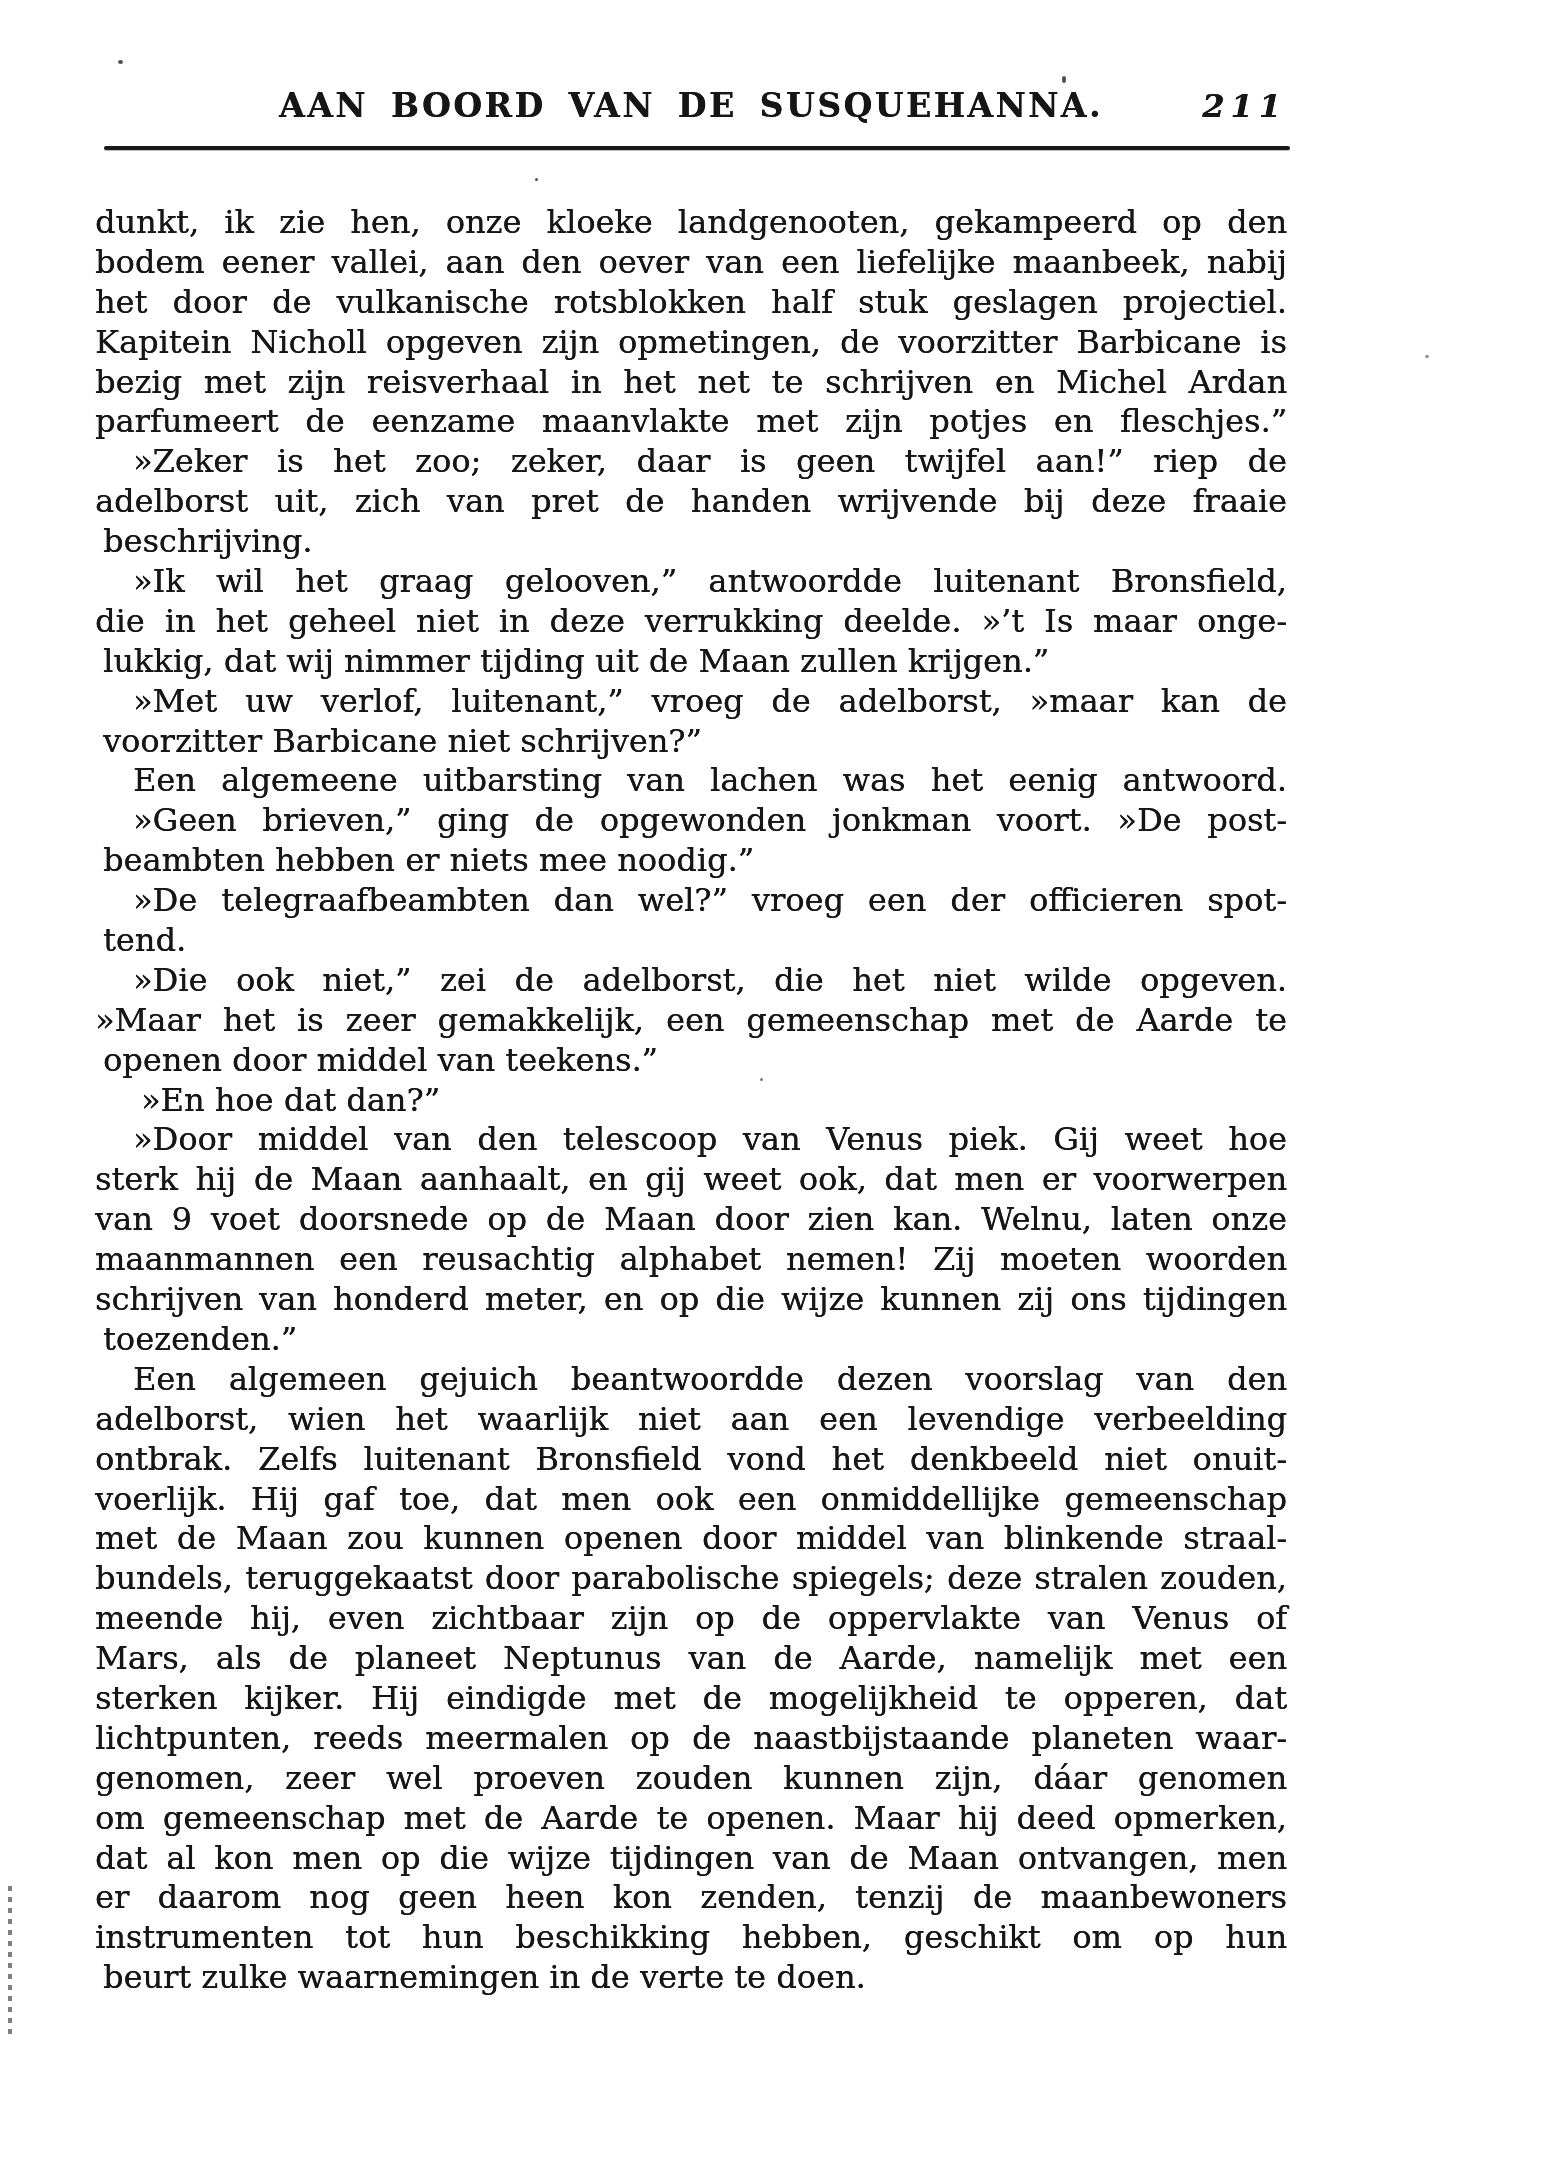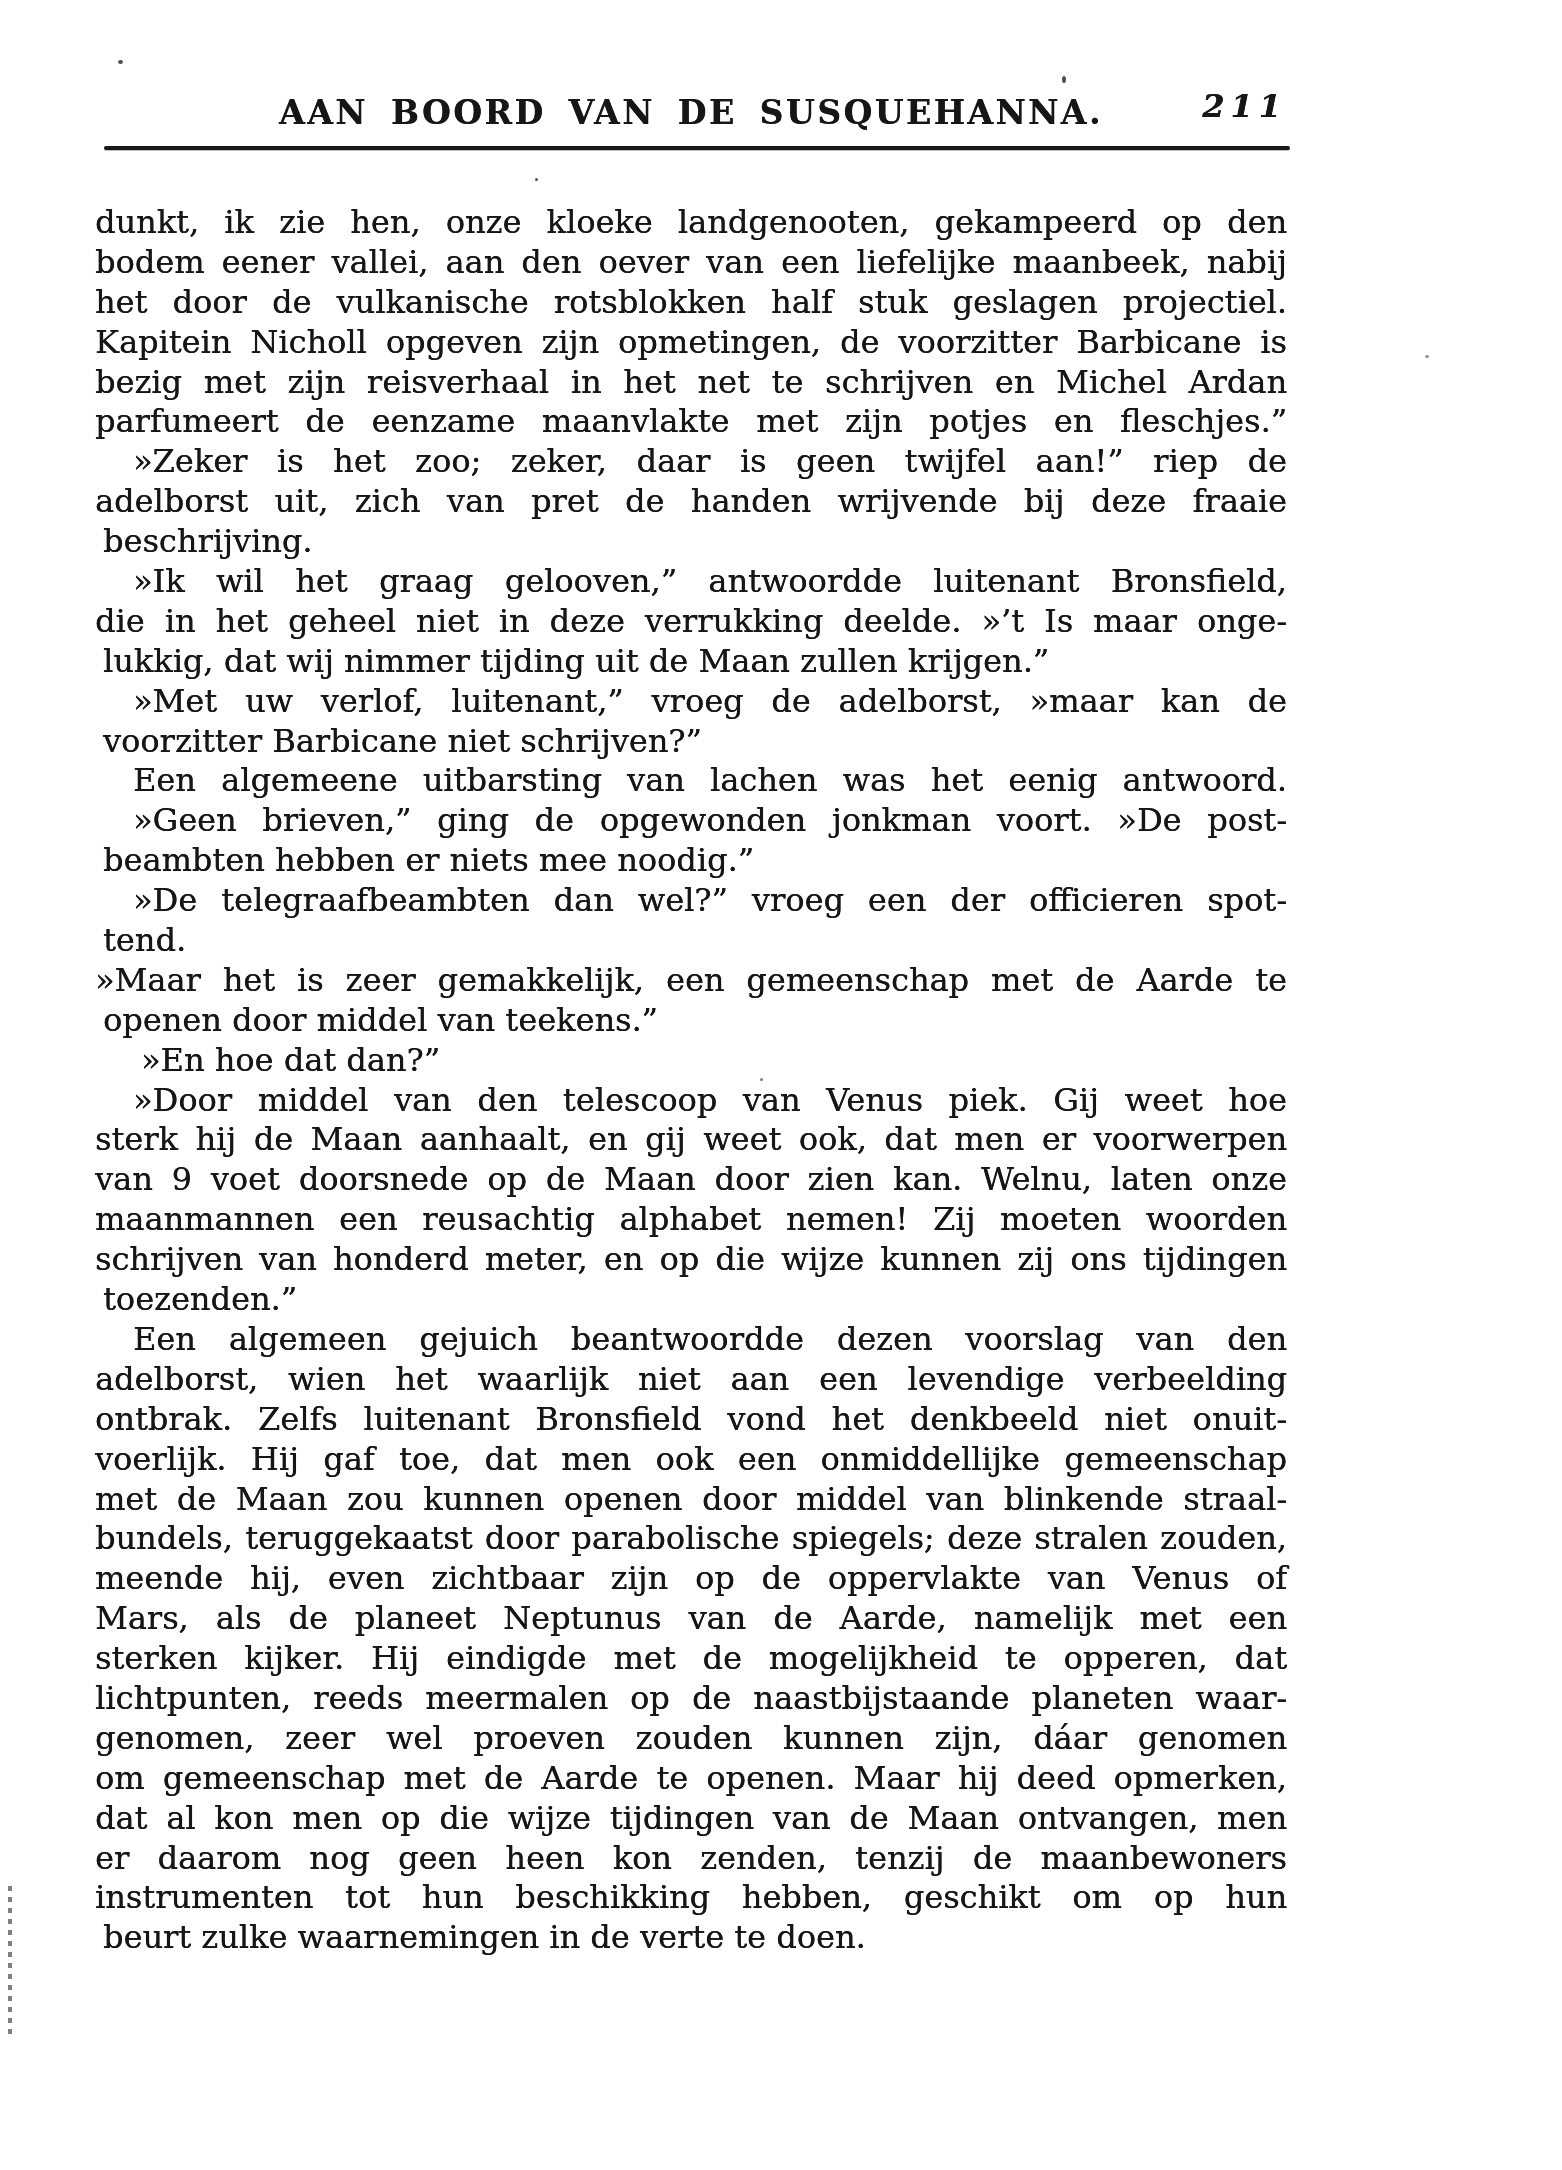--- a/index.html
+++ b/index.html
@@ -27,21 +27,20 @@
   .running-title {
     position: absolute;
     left: 50%;
     transform: translateX(-50%);
     white-space: nowrap;
     font-size: 33px;
     font-weight: bold;
     letter-spacing: 2.5px;
     word-spacing: 9px;
     text-shadow: 0.3px 0 0 currentColor;
-    margin-top: 7px;
   }
   .page-number {
     position: absolute;
     right: 0;
     top: 1px;
     font-size: 32px;
     font-weight: bold;
     letter-spacing: 6px;
     text-shadow: 0.3px 0 0 currentColor;
     font-style: italic;
@@ -135,20 +134,21 @@
       <div class="line j ind">»Ik wil het graag gelooven,” antwoordde luitenant Bronsfield,</div>
       <div class="line j">die in het geheel niet in deze verrukking deelde. »’t Is maar onge-</div>
       <div class="line l">lukkig, dat wij nimmer tijding uit de Maan zullen krijgen.”</div>
       <div class="line j ind">»Met uw verlof, luitenant,” vroeg de adelborst, »maar kan de</div>
       <div class="line l">voorzitter Barbicane niet schrijven?”</div>
       <div class="line j ind">Een algemeene uitbarsting van lachen was het eenig antwoord.</div>
       <div class="line j ind">»Geen brieven,” ging de opgewonden jonkman voort. »De post-</div>
       <div class="line l">beambten hebben er niets mee noodig.”</div>
       <div class="line j ind">»De telegraafbeambten dan wel?” vroeg een der officieren spot-</div>
       <div class="line l">tend.</div>
+      <div class="line j ind">»Die ook niet,” zei de adelborst, die het niet wilde opgeven.</div>
       <div class="line j">»Maar het is zeer gemakkelijk, een gemeenschap met de Aarde te</div>
       <div class="line l">openen door middel van teekens.”</div>
       <div class="line l ind">»En hoe dat dan?”</div>
       <div class="line j ind">»Door middel van den telescoop van Venus piek. Gij weet hoe</div>
       <div class="line j">sterk hij de Maan aanhaalt, en gij weet ook, dat men er voorwerpen</div>
       <div class="line j">van 9 voet doorsnede op de Maan door zien kan. Welnu, laten onze</div>
       <div class="line j">maanmannen een reusachtig alphabet nemen! Zij moeten woorden</div>
       <div class="line j">schrijven van honderd meter, en op die wijze kunnen zij ons tijdingen</div>
       <div class="line l">toezenden.”</div>
       <div class="line j ind">Een algemeen gejuich beantwoordde dezen voorslag van den</div>

